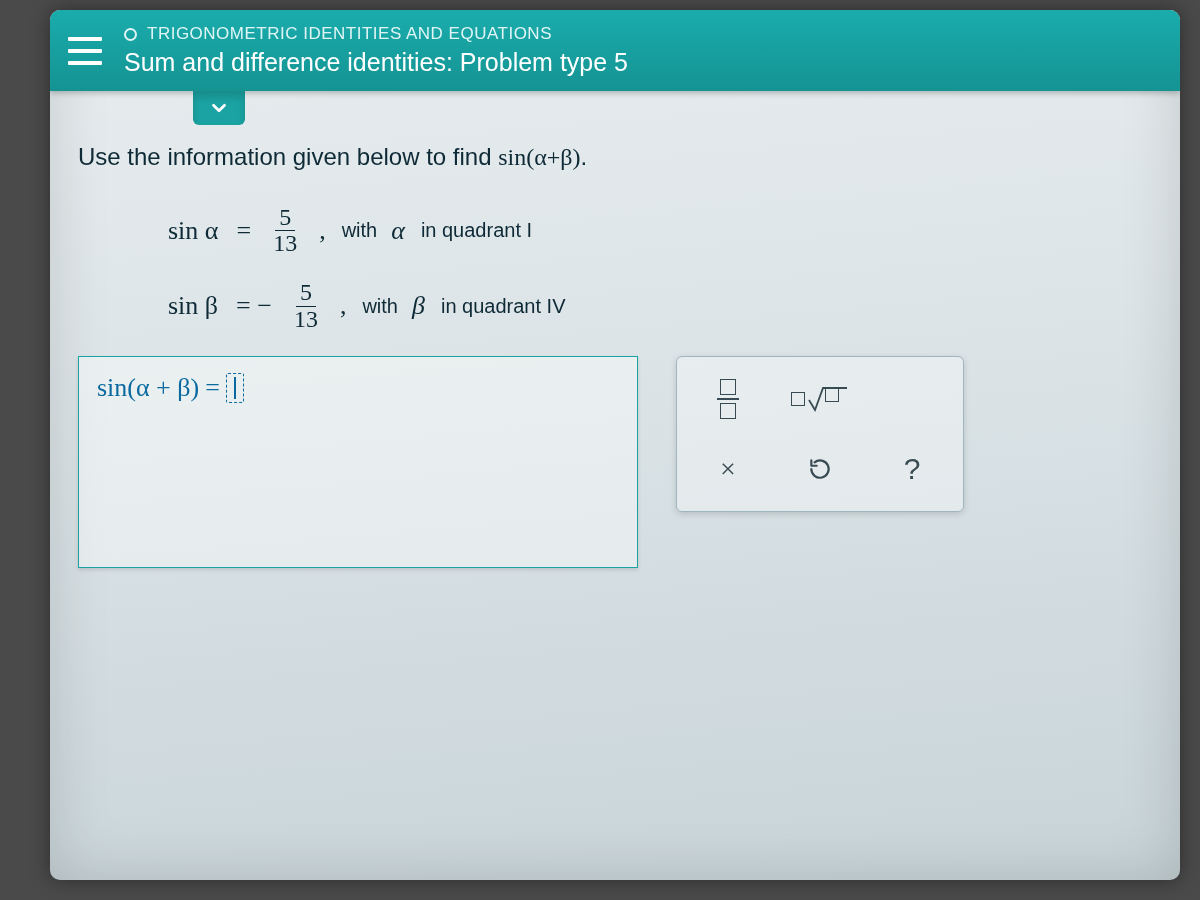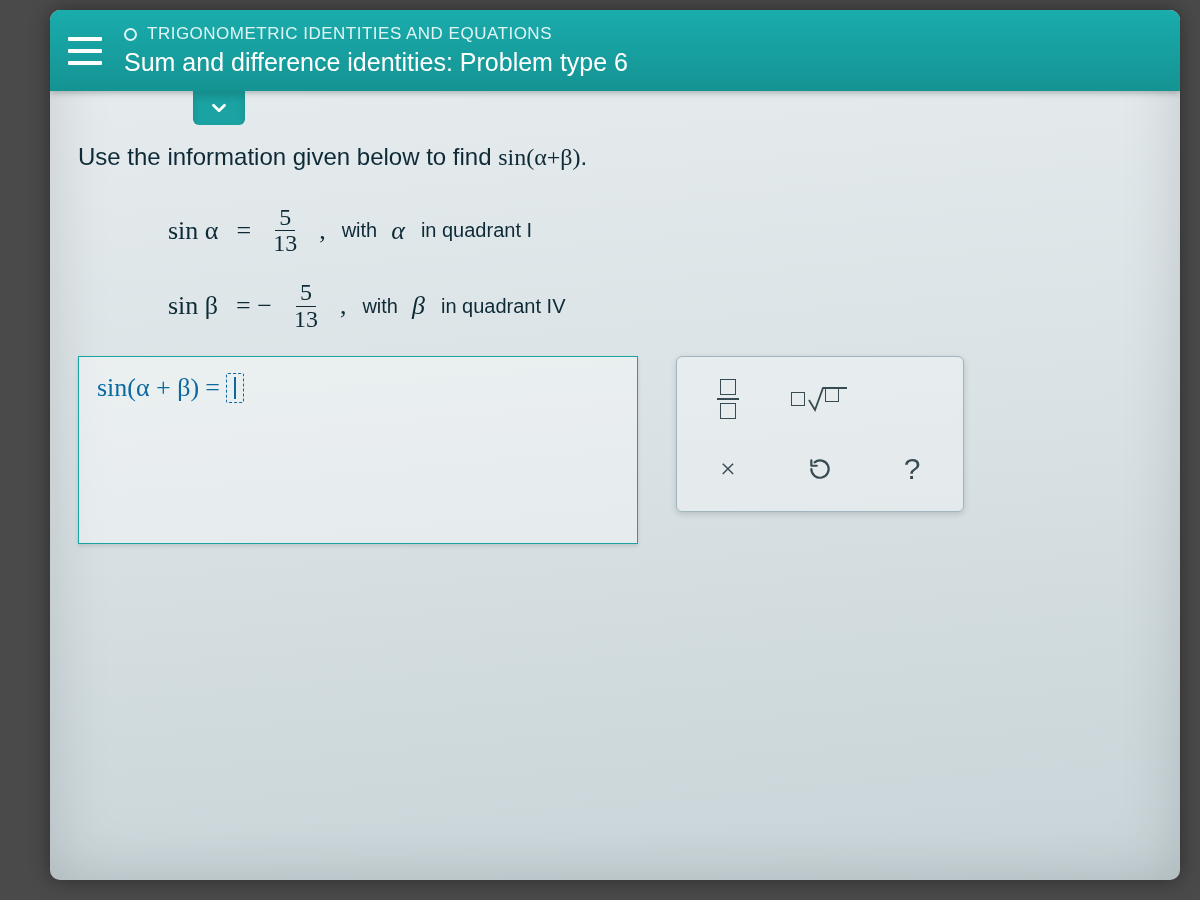--- a/index.html
+++ b/index.html
@@ -55,21 +55,21 @@
     .func { font-family: 'Times New Roman', serif; }
     .frac { display:inline-flex; flex-direction:column; align-items:center; font-family:'Times New Roman',serif; font-size:24px; margin:0 4px; vertical-align:middle; line-height:1.05; }
     .frac .num { border-bottom:1.5px solid #0e2a36; padding:0 4px; }
     .frac .den { padding:0 4px; }
     .quad-text { font-size:20px; color:#0e2a36; margin-left:2px; }
     .italic { font-style:italic; font-family:'Times New Roman',serif; }
     .exact { font-size:24px; color:#0e2a36; margin:18px 0 24px 0; }
     .answer-row { display:flex; align-items:flex-start; gap:38px; }
     .answer-box {
       border:1.5px solid #1ba3a3; background:rgba(255,255,255,0.4);
-      width:560px; height:188px; padding:16px 18px;
+      width:560px; height:212px; padding:16px 18px;
       box-shadow: 0 2px 4px rgba(0,0,0,0.12);
     }
     .answer-line { font-family:'Times New Roman',serif; font-size:26px; color:#0a6aa0; display:flex; align-items:center; gap:6px; }
     .cursor-box {
       display:inline-flex; align-items:center; justify-content:center;
       width:18px; height:30px; border:1px dashed #0a6aa0; border-radius:2px;
       position:relative;
     }
     .cursor-box::after {
       content:''; position:absolute; width:2px; height:22px; background:#0a6aa0;
@@ -113,21 +113,21 @@
     <div class="menu-icon">
       <span></span>
         <span></span>
         <span></span>
     </div>
     <div class="header-text">
       <div class="header-row1">
         <span class="bullet"></span>
         <span>TRIGONOMETRIC IDENTITIES AND EQUATIONS</span>
       </div>
-      <div class="header-row2">Sum and difference identities: Problem type 6</div>
+      <div class="header-row2">Sum and difference identities: Problem type 5</div>
     </div>
   </div>
 
   <div class="content">
 
     <div class="dropdown-tab">
       <svg viewBox="0 0 24 24">
         <path d="M6 9l6 6 6-6" stroke="#ffffff" stroke-width="3" fill="none" stroke-linecap="round" stroke-linejoin="round"></path>
       </svg>
     </div>

